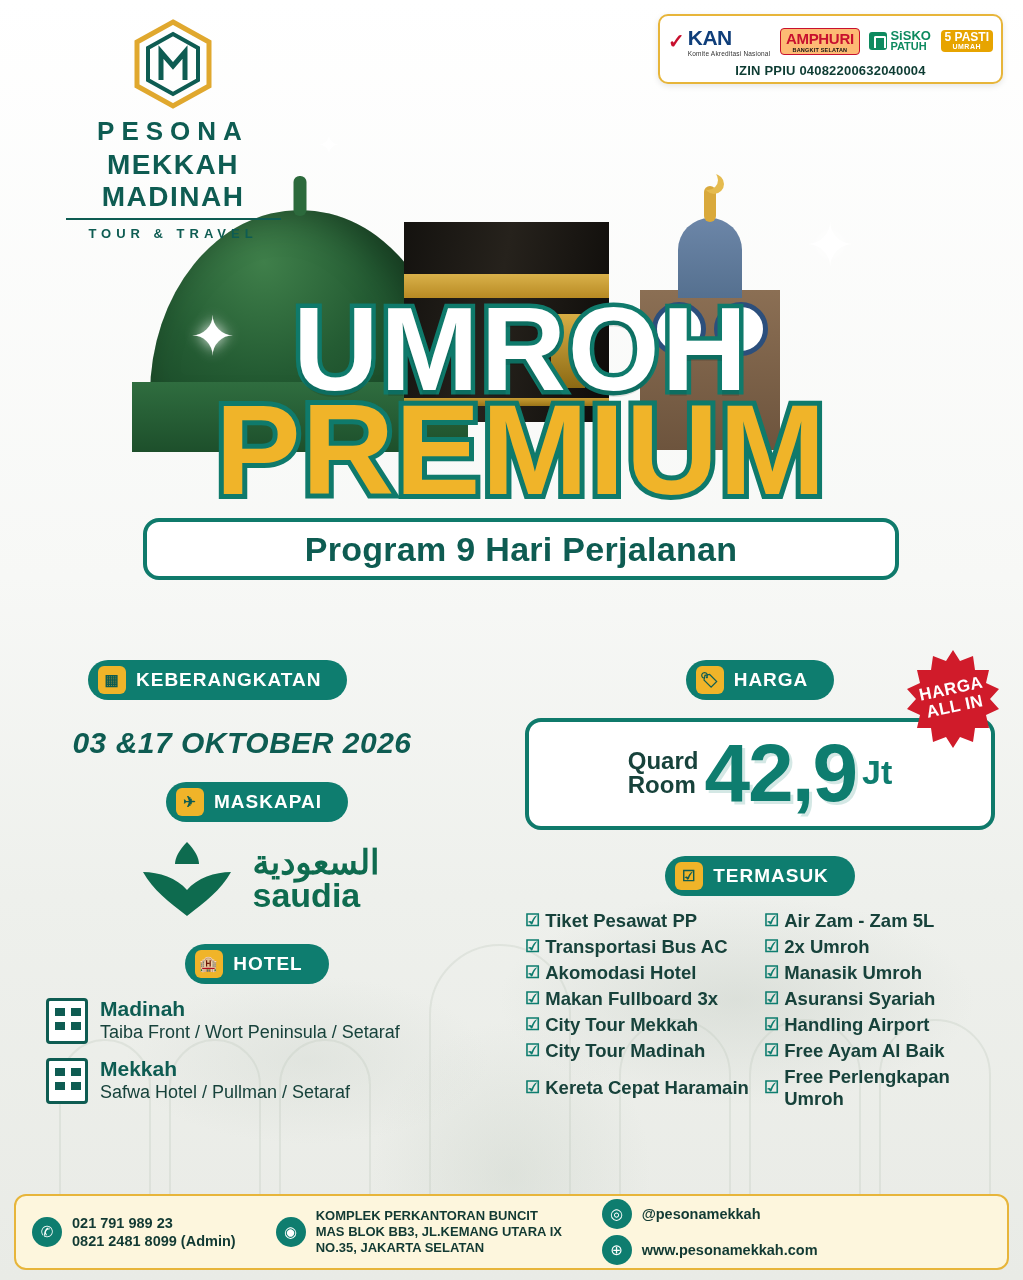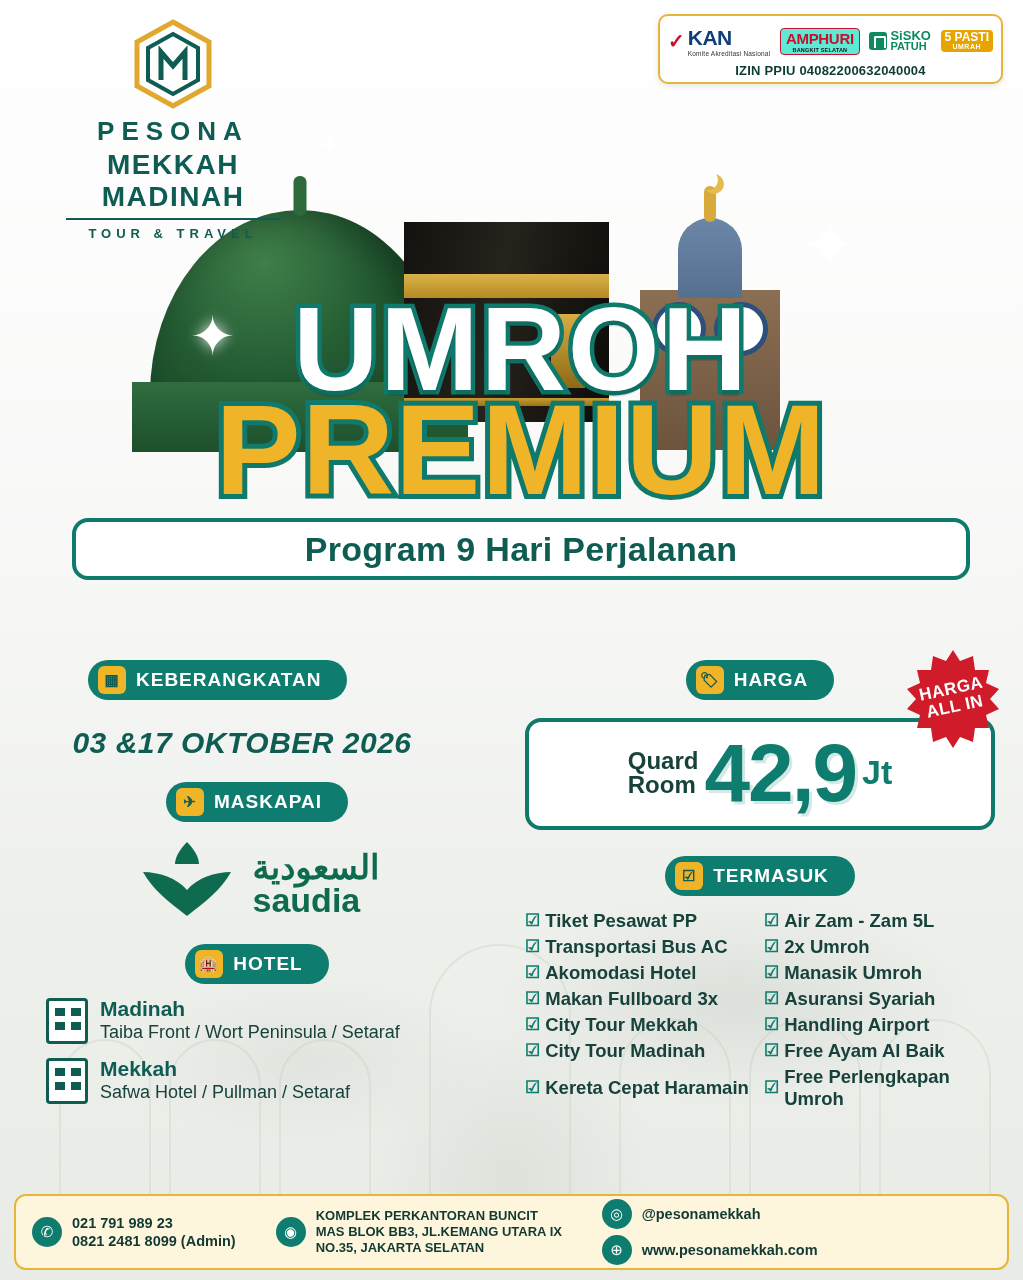--- a/index.html
+++ b/index.html
@@ -52,21 +52,21 @@
     background: #ffffff; border: 2px solid #e7b53a; border-radius: 10px; padding: 6px 8px 4px;
     box-shadow: 0 2px 6px rgba(0,0,0,.10);
   }
   .cert-row { display:flex; align-items:center; gap:6px; justify-content:space-between; }
   .cert-item { height: 38px; display:flex; align-items:center; justify-content:center; }
   .kan { display:flex; align-items:center; gap:3px; }
   .kan .tick { color:#c8102e; font-size:20px; font-weight:900; line-height:1;}
   .kan .kantxt{ font-size:21px; font-weight:900; color:#0f3e7a; letter-spacing:-.5px;}
   .kan .kansub{ font-size:6.5px; color:#333; display:block; letter-spacing:.2px;}
   .amphuri {
-    background:#5eead4; border:1px solid #c8102e; border-radius:4px; padding:1px 5px; text-align:center;
+    background:#fdba74; border:1px solid #c8102e; border-radius:4px; padding:1px 5px; text-align:center;
   }
   .amphuri .a1{ font-size:15px; font-weight:900; color:#c8102e; letter-spacing:-.3px;}
   .amphuri .a2{ font-size:5.5px; font-weight:700; color:#111; letter-spacing:.2px;}
   .sisko { display:flex; align-items:center; gap:3px; }
   .sisko .sq{ width:18px;height:18px;background:#0e8a5f;border-radius:3px;position:relative;}
   .sisko .sq:after{content:"";position:absolute;left:5px;top:4px;width:8px;height:10px;border:2px solid #fff;border-radius:2px 2px 0 0;border-bottom:none;}
   .sisko .s1{ font-size:13px;font-weight:800;color:#0e8a5f;line-height:11px;}
   .sisko .s2{ font-size:11px;font-weight:800;color:#0e8a5f;line-height:11px;}
   .pasti {
     background:#e7a400;border-radius:4px;padding:2px 4px;text-align:center;color:#fff;position:relative;
@@ -150,21 +150,21 @@
     line-height: .92;
     text-shadow: 0 6px 0 rgba(0,0,0,.10);
   }
   .t-premium {
     font-size: 128px; font-weight: 900; letter-spacing: 1px; color:#f0b429;
     -webkit-text-stroke: 10px #0f7a6b;
     paint-order: stroke fill;
     line-height: .85; margin-top: -8px;
   }
   .t-program {
-    margin: 14px auto 0; width: 898px; height: 62px; border: 4px solid #0f7a6b; border-radius: 16px;
+    margin: 14px auto 0; width: 756px; height: 62px; border: 4px solid #0f7a6b; border-radius: 16px;
     background: #ffffff; display:flex; align-items:center; justify-content:center;
     font-size: 34px; font-weight: 800; color:#0e5c52; letter-spacing:.3px;
   }
   
   .pill {
     display:flex; align-items:center; gap:10px; height:40px; border-radius:22px;
     background:#0e7d6f; color:#fff; padding:0 26px 0 10px; font-weight:800; font-size:19px;
     letter-spacing:1px; width:max-content;
   }
   .pill .ic {
@@ -172,21 +172,21 @@
     justify-content:center;color:#0e5c52;font-size:15px;
   }
   
   .left-col { position:absolute; left:32px; top:660px; width:450px; z-index:5;}
   .kbr-pill { margin-left:56px; }
   .date-text {
     margin-top:26px; font-size:30px; font-weight:800; color:#0e5c52; font-style:italic; letter-spacing:.5px;
     text-align:center; width:420px;
   }
   .mask-pill { margin:22px auto 0; }
-  .saudia { margin-top:14px; display:flex; align-items:flex-end; justify-content:center; gap:14px; }
+  .saudia { margin-top:14px; display:flex; align-items:center; justify-content:center; gap:14px; }
   .saudia-mark { width:104px; height:84px; position:relative; }
   .saudia-text { text-align:left; }
   .saudia-ar { font-size:34px; color:#0e6b4f; font-weight:700; direction:rtl; letter-spacing:1px;}
   .saudia-en { font-size:34px; color:#0e6b4f; font-weight:700; margin-top:-6px; }
   .hotel-pill { margin:24px auto 0; }
   .hotel-item { display:flex; gap:12px; margin-top:14px; align-items:flex-start; padding-left:14px;}
   .hotel-ico {
     width:42px;height:46px;border:3px solid #0e5c52;border-radius:4px;flex:0 0 auto;position:relative;background:#fff;
   }
   .hotel-ico:before{

